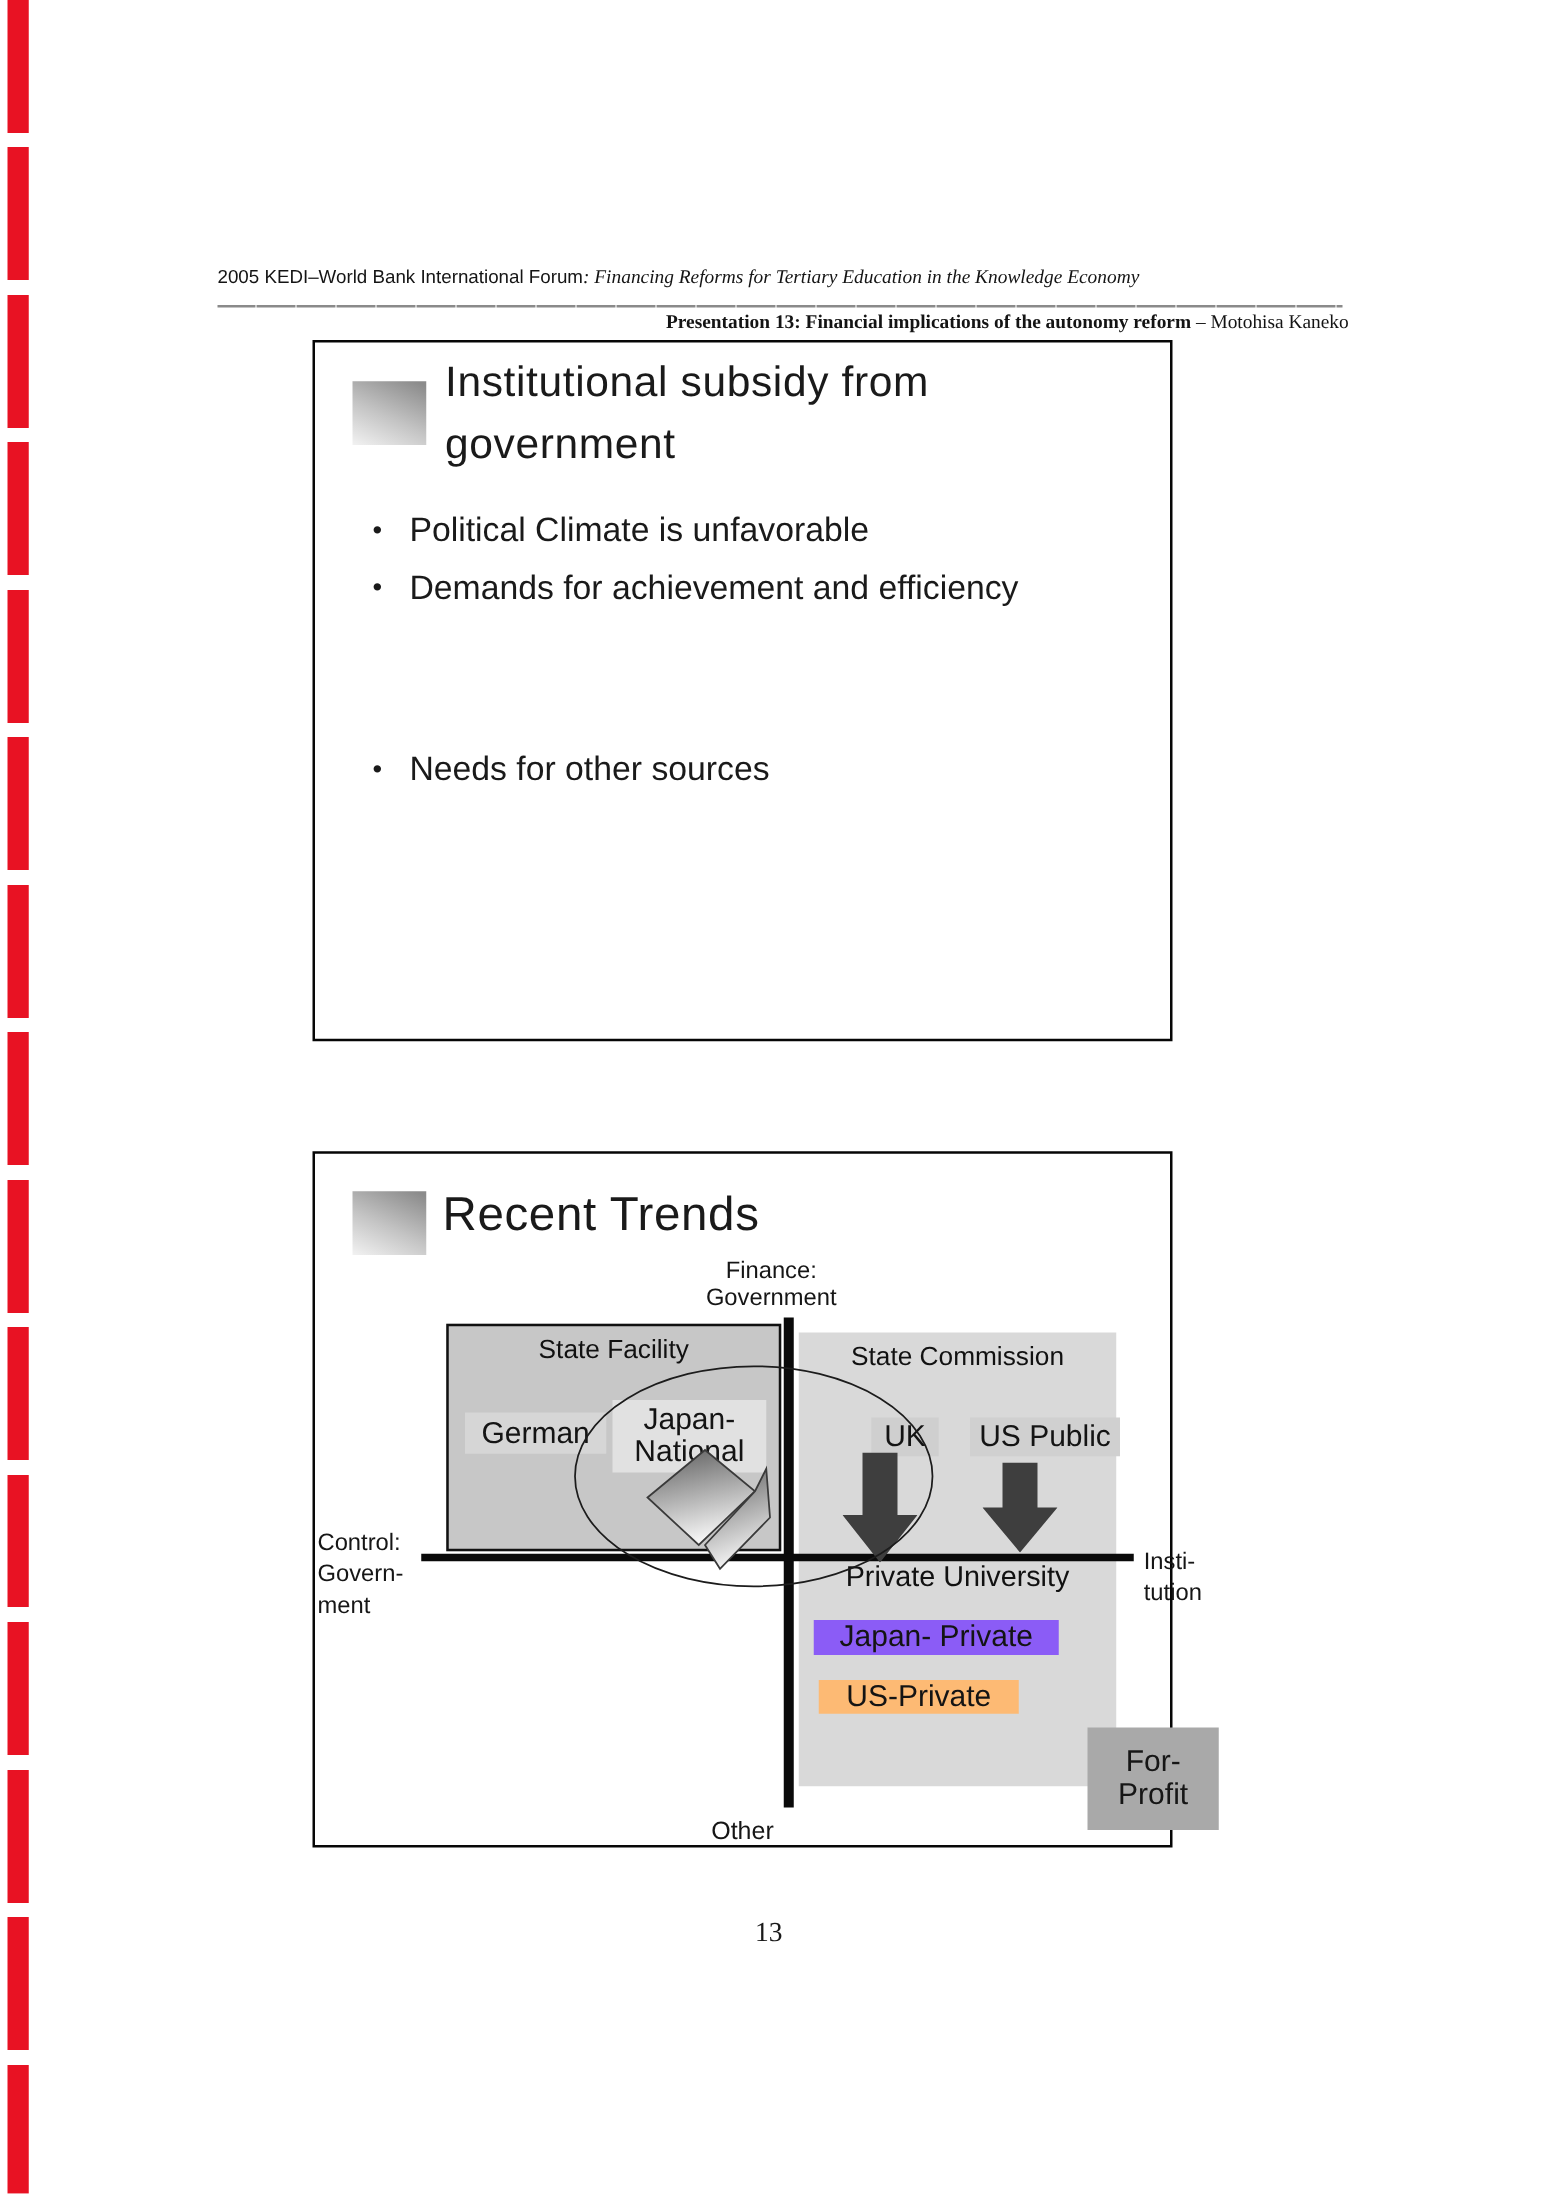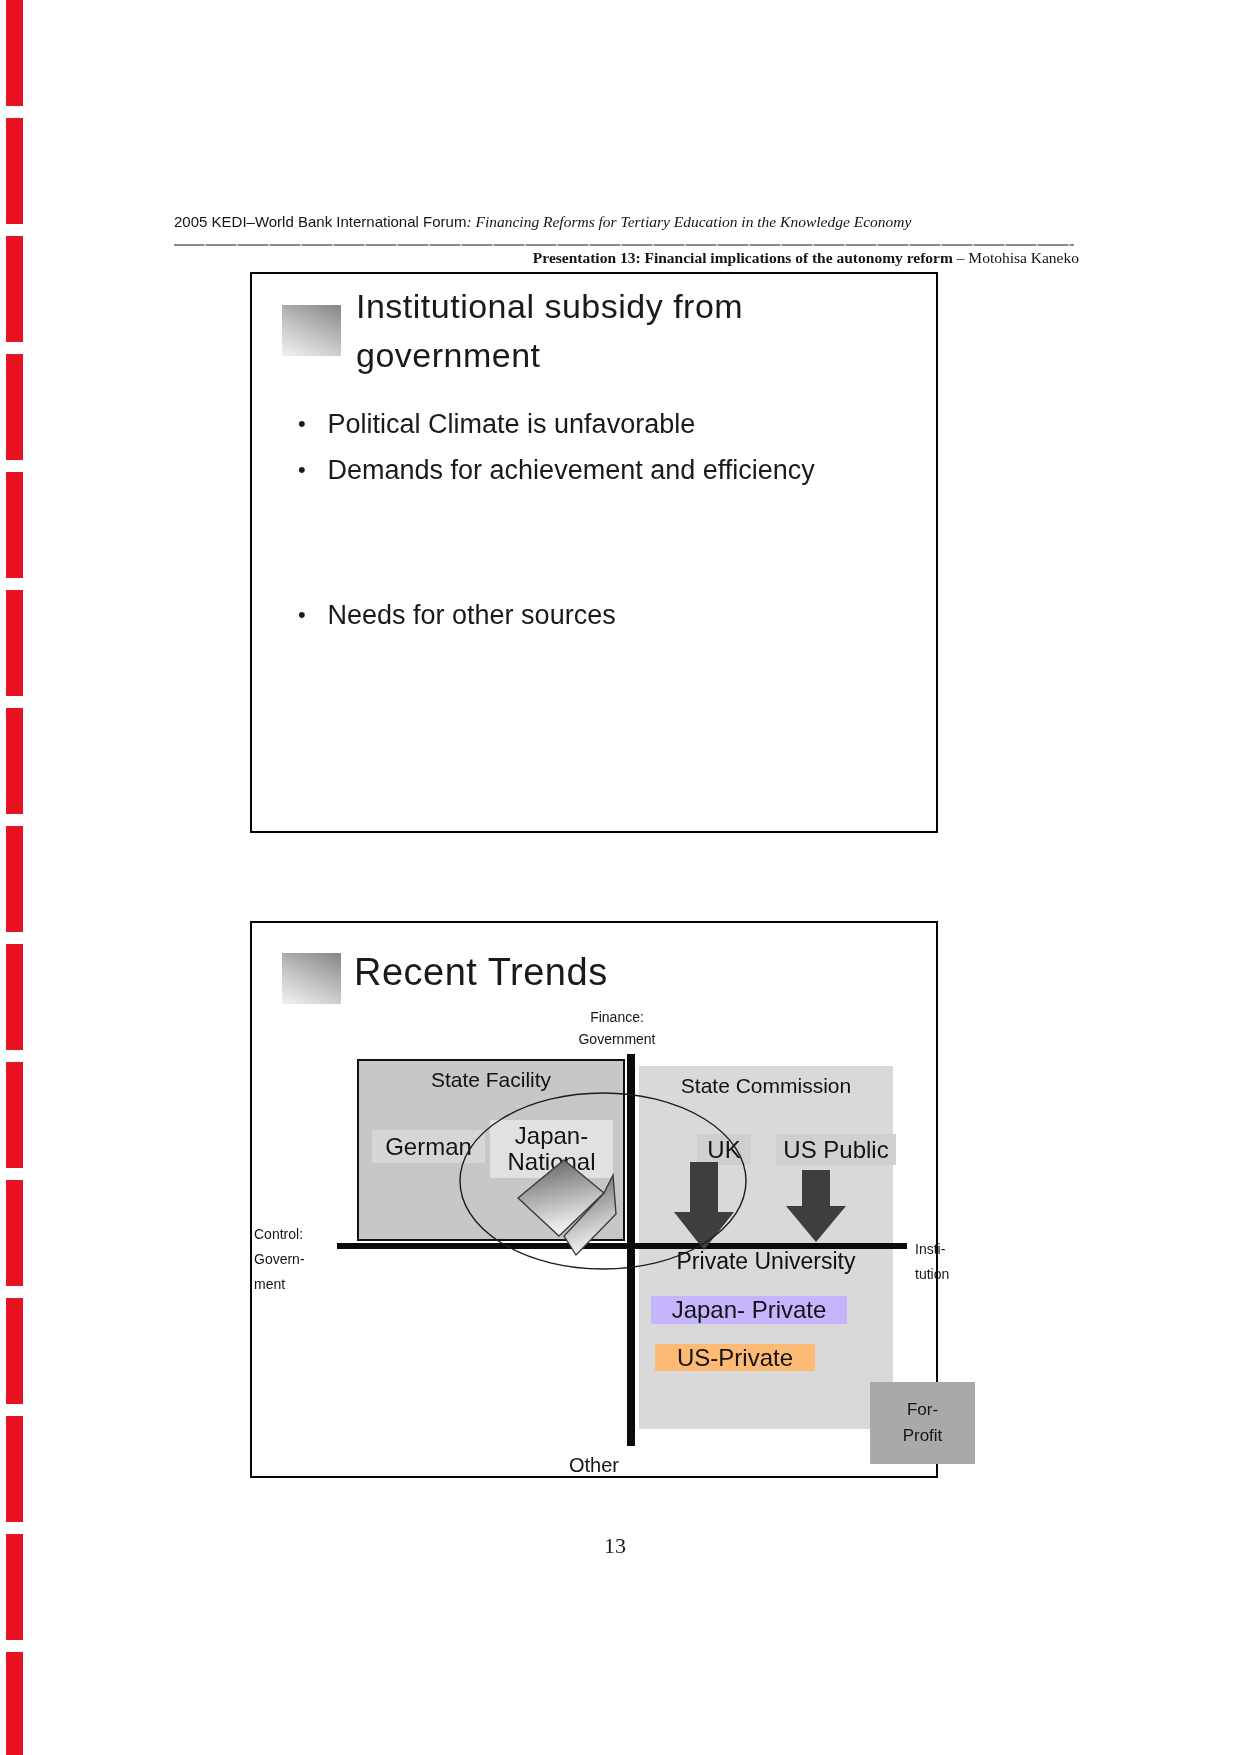--- a/index.html
+++ b/index.html
@@ -23,45 +23,45 @@
   .slide{position:absolute;left:250px;width:688px;background:#fff;border:2px solid #060606;box-sizing:border-box;}
   #slide1{top:272px;height:561px;}
   #slide2{top:921px;height:557px;}
   .accent{position:absolute;width:59px;height:51px;
     background:linear-gradient(205deg,#8b8b8b 5%,#c4c4c4 55%,#f2f2f2 100%);}
   .stitle{position:absolute;font-size:34px;letter-spacing:0.5px;line-height:1.45;color:#1a1a1a;}
   
   .brow{position:absolute;left:46px;font-size:27px;white-space:nowrap;color:#1a1a1a;}
   .brow .dot{display:inline-block;width:22px;font-size:22px;vertical-align:2px;}
   
-  .lbl{position:absolute;font-size:14px;color:#161616;}
+  .lbl{position:absolute;font-size:19px;color:#161616;}
   .ctr{text-align:center;}
   #axis-top{left:290px;top:83px;width:150px;line-height:22px;}
   #axis-left{left:2px;top:299px;line-height:25px;}
   #axis-right{left:663px;top:314px;line-height:25px;}
   #axis-bottom{left:302px;top:531px;width:80px;font-size:20px;}
   #v-axis{position:absolute;left:375px;top:131px;width:8px;height:392px;background:#0a0a0a;z-index:4;}
   #h-axis{position:absolute;left:85px;top:320px;width:570px;height:6px;background:#0a0a0a;z-index:4;}
   #sf-box{position:absolute;left:105px;top:136px;width:268px;height:182px;
     background:var(--qleft,#c7c7c7);border:2px solid #111;box-sizing:border-box;z-index:1;}
   #sc-region{position:absolute;left:387px;top:143px;width:254px;height:363px;
     background:var(--qright,#d9d9d9);z-index:1;}
   .qtitle{position:absolute;left:0;width:100%;text-align:center;font-size:21px;color:#111;}
   .tag{position:absolute;display:flex;align-items:center;justify-content:center;
     font-size:24px;color:#141414;box-sizing:border-box;}
   #tag-german{left:13px;top:69px;width:113px;height:33px;background:#d6d6d6;}
   #tag-jn{left:131px;top:59px;width:123px;height:58px;background:#e1e1e1;line-height:26px;}
   #tag-uk{left:58px;top:68px;width:54px;height:31px;background:#cfcfcf;}
   #tag-usp{left:137px;top:68px;width:120px;height:31px;background:#d0d0d0;}
   #pu-title{top:182px;font-size:23px;}
-  #tag-jp{left:12px;top:230px;width:196px;height:28px;background:#c4b5fd;}
+  #tag-jp{left:12px;top:230px;width:196px;height:28px;background:#8b5cf6;}
   #tag-uspr{left:16px;top:278px;width:160px;height:27px;background:#fdba74;}
   #for-profit{position:absolute;left:618px;top:459px;width:105px;height:82px;
     background:var(--fp,#a9a9a9);z-index:5;display:flex;flex-direction:column;
-    align-items:center;justify-content:center;font-size:17px;line-height:26px;color:#161616;}
+    align-items:center;justify-content:center;font-size:24px;line-height:26px;color:#161616;}
   .arr{position:absolute;z-index:5;}
   #arrow-uk{left:422px;top:239px;}
   #arrow-usp{left:534px;top:247px;}
   #ellipse{position:absolute;left:205px;top:167px;z-index:6;}
   #grad-arrow{position:absolute;left:262px;top:235px;z-index:6;}
   #pagenum{position:absolute;left:560px;top:1533px;width:110px;text-align:center;
     font-family:"Liberation Serif",serif;font-size:22px;color:#1a1a1a;}
 </style>
 </head>
 <body>

